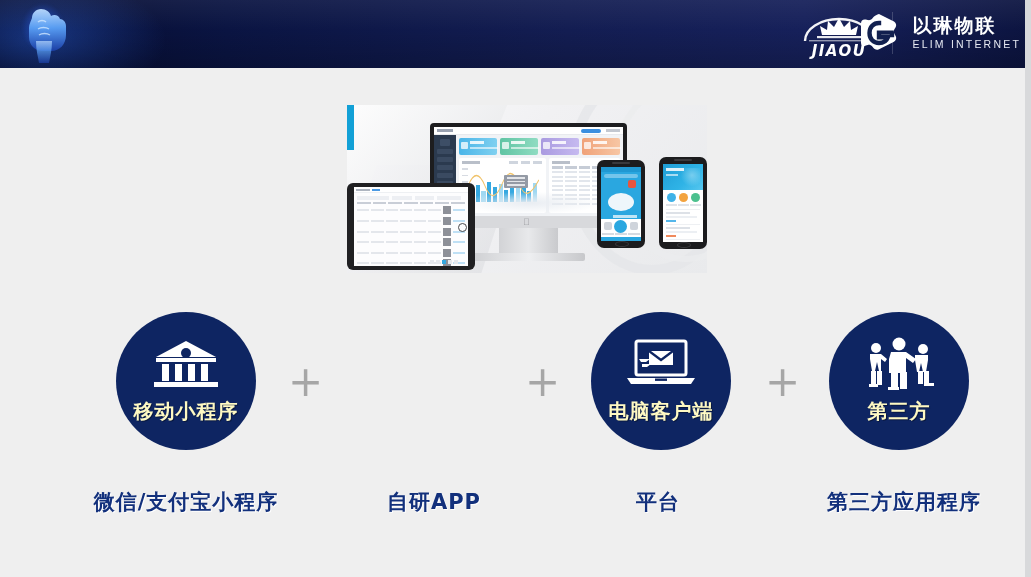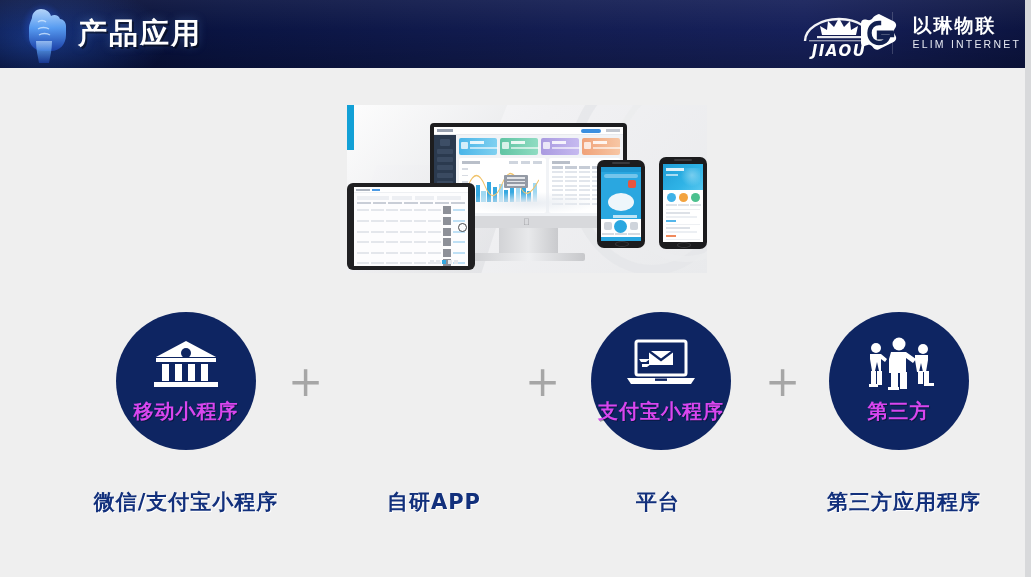--- a/index.html
+++ b/index.html
@@ -175,21 +175,21 @@
 
   
   .circles{position:absolute;left:0;top:312px;width:1031px;height:140px;}
   .circle{
     position:absolute;top:0;width:140px;height:138px;border-radius:50%;
     background:#0e2562;color:#fff;text-align:center;
   }
   .circle .ic{position:absolute;left:0;top:22px;width:140px;height:58px;
               display:flex;align-items:center;justify-content:center;}
   .circle .cl{position:absolute;left:0;top:86px;width:140px;
-              font-size:20px;font-weight:bold;color:#d946ef;letter-spacing:1px;
+              font-size:20px;font-weight:bold;color:#fef9c3;letter-spacing:1px;
               text-shadow:1px 1px 0 rgba(0,0,0,.35);
               font-family:"DejaVu Sans","Liberation Sans",sans-serif;}
   .c1{left:116px;} .c2{left:354px;} .c3{left:591px;} .c4{left:829px;}
   .plus{position:absolute;top:55px;width:34px;height:34px;color:#a6a6a6;font-size:42px;
         line-height:30px;text-align:center;font-weight:500;
         font-family:"DejaVu Sans","Liberation Sans",sans-serif;}
   .p1{left:288px;} .p2{left:525px;} .p3{left:765px;}
 
   
   .blabels{position:absolute;left:0;top:488px;width:1031px;height:40px;}
@@ -216,21 +216,20 @@
             <stop offset="45%" stop-color="#5aa0f5"></stop>
             <stop offset="100%" stop-color="#1b3fa8"></stop>
           </linearGradient>
         </defs>
         <path d="M24 20c0-5 4-9 9-9s9 3 10 7c3-2 8-1 9 3 3 0 6 3 6 7v9c0 9-6 16-15 16h-8c-8 0-14-6-14-14v-9c0-4 2-7 3-10z" fill="url(#fg)" opacity="0.95"></path>
         <path d="M28 43h16c0 9-2 16-3 22H31c-1-6-3-13-3-22z" fill="url(#fg)" opacity="0.7"></path>
         <path d="M30 24c2-2 6-2 8 0M30 31c3-2 8-2 11 0M31 37c3-2 8-2 11 0" stroke="#cfe6ff" stroke-width="1.4" fill="none" opacity="0.8"></path>
       </svg>
     </div>
 
-    <div class="hdr-title">产品应用</div>
 
     <div class="logo-jiaou">
       <svg width="88" height="40" viewBox="0 0 88 40">
         <path d="M10 34a34 22 0 0 1 68 0" fill="none" stroke="#ffffff" stroke-width="2.4" opacity="0.95"></path>
         <path d="M44 11l5 9 6-6 1 9 7-4-2 9H27l-2-9 7 4 1-9 6 6z" fill="#ffffff"></path>
         <rect x="22" y="29" width="44" height="2.2" fill="#ffffff" opacity="0.9"></rect>
         <rect x="14" y="33" width="60" height="1.4" fill="#ffffff" opacity="0.55"></rect>
       </svg>
       <div class="j-text">JIAOU</div>
     </div>
@@ -612,21 +611,21 @@
       <div class="ic">
         <svg width="76" height="52" viewBox="0 0 76 52">
           <rect x="13" y="4" width="50" height="34" rx="2" fill="none" stroke="#ffffff" stroke-width="3"></rect>
           <path d="M26 14h24v14H26z" fill="#ffffff"></path>
           <path d="M26 14l12 9 12-9" fill="none" stroke="#0e2562" stroke-width="2.2"></path>
           <path d="M16 22h11l-4 3H18zM19 27h9l-4 3h-5z" fill="#ffffff"></path>
           <path d="M4 41h68l-4 6H8z" fill="#ffffff"></path>
           <rect x="32" y="41.5" width="12" height="2.4" fill="#0e2562"></rect>
         </svg>
       </div>
-      <div class="cl">支付宝小程序</div>
+      <div class="cl">电脑客户端</div>
     </div>
 
     <div class="plus p3">+</div>
 
     <div class="circle c4">
       <div class="ic">
         <svg width="80" height="56" viewBox="0 0 80 56">
 
           <circle cx="17" cy="13" r="5" fill="#ffffff"></circle>
           <path d="M11 19h11l6 5-2 3-4-3v12h-2l-2-9-2 9h-3l-2-12c0-3 0-4 0-5z" fill="#ffffff"></path>

